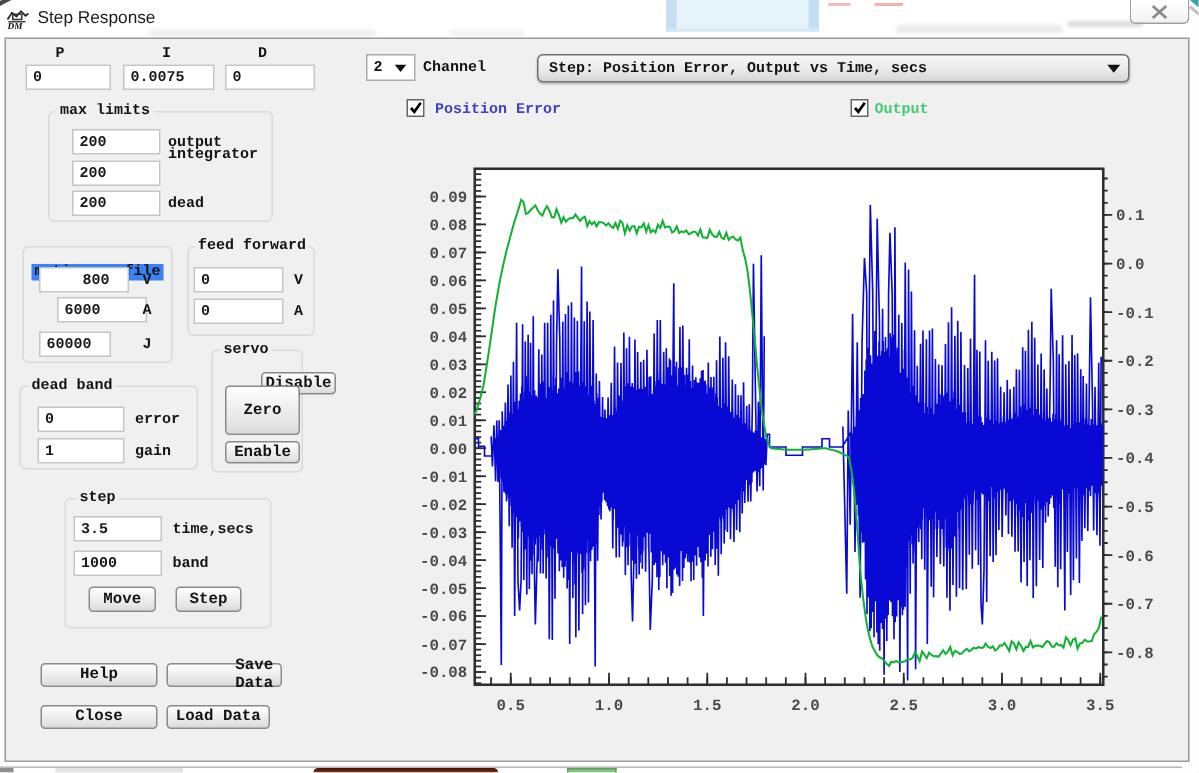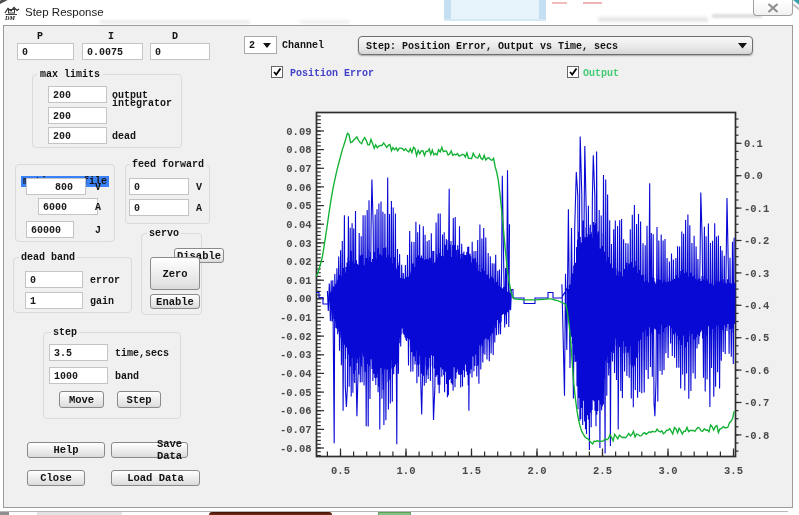--- a/index.html
+++ b/index.html
@@ -119,22 +119,22 @@
 <div class="lab" style="left:51px;top:327px;background:#f0f0f0;padding:0 2px;">step</div>
 <div class="tf" style="left:49px;top:344px;width:59px;">3.5</div>
 <div class="lab" style="left:115px;top:348px;">time,secs</div>
 <div class="tf" style="left:49px;top:367px;width:59px;">1000</div>
 <div class="lab" style="left:115px;top:371px;">band</div>
 <div class="btn" style="left:59px;top:391px;width:45px;height:17px;">Move</div>
 <div class="btn" style="left:117px;top:391px;width:44px;height:17px;">Step</div>
 
 <div class="btn" style="left:27px;top:442px;width:78px;height:16px;">Help</div>
 <div class="btn" style="left:111px;top:442px;width:77px;height:16px;padding-left:40px;">Save Data</div>
-<div class="btn" style="left:27px;top:470px;width:58px;height:16px;">Close</div>
-<div class="btn" style="left:111px;top:470px;width:89px;height:16px;">Load Data</div>
+<div class="btn" style="left:27px;top:470px;width:78px;height:16px;">Close</div>
+<div class="btn" style="left:111px;top:470px;width:69px;height:16px;">Load Data</div>
 
 <svg class="abs" style="left:0;top:0" width="799" height="515" viewBox="0 0 799 515">
   <rect x="316.5" y="112.5" width="419" height="344" fill="#ffffff" stroke="#2e2e2e" stroke-width="1.7"></rect>
   <g stroke="#2e2e2e" stroke-width="1.2">
       <line x1="317" y1="455.5" x2="320.8" y2="455.5"></line>
       <line x1="317" y1="451.7" x2="320.8" y2="451.7"></line>
       <line x1="317" y1="448.0" x2="320.8" y2="448.0"></line>
       <line x1="317" y1="444.3" x2="320.8" y2="444.3"></line>
       <line x1="317" y1="440.5" x2="320.8" y2="440.5"></line>
       <line x1="317" y1="436.8" x2="320.8" y2="436.8"></line>

